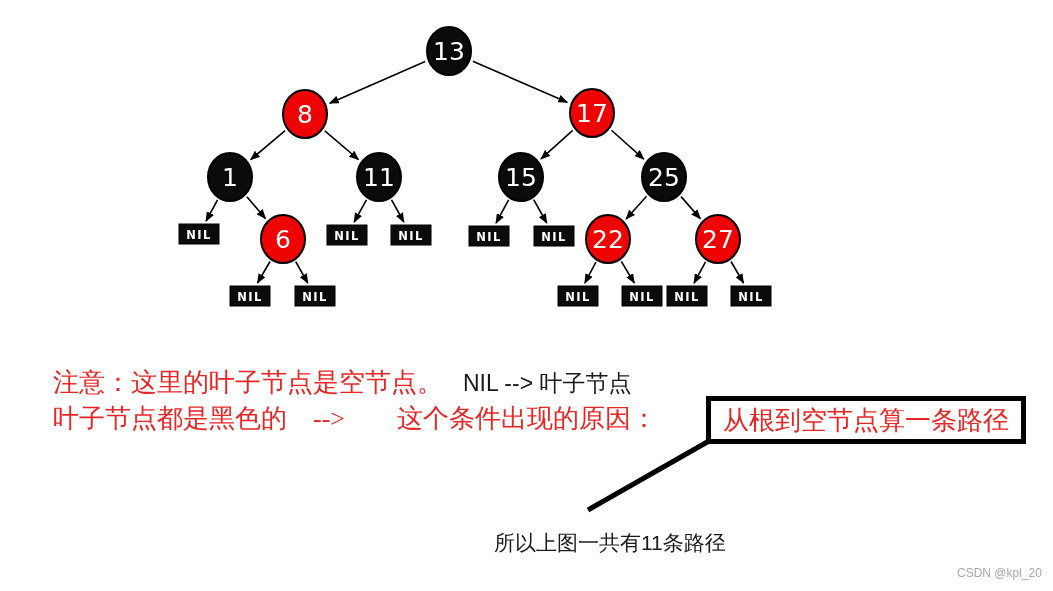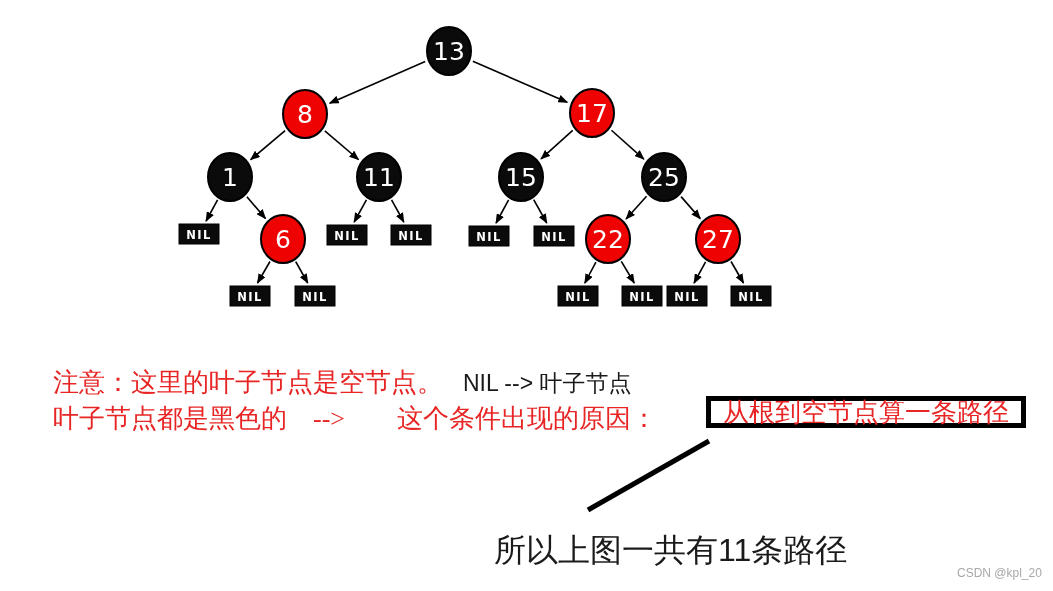--- a/index.html
+++ b/index.html
@@ -21,35 +21,35 @@
   .cn-serif { font-family: "Liberation Serif", "DejaVu Serif", serif; }
 
   .note1-red  { font-size: 26px; color: var(--text-red); }
   .note1-black{ font-size: 23px; color: var(--text-black); margin-left: 20px;
                 font-family: "Liberation Sans", "DejaVu Sans", sans-serif; }
   .note2-red  { font-size: 26px; color: var(--text-red); }
 
   .highlight-box {
     position: absolute;
     left: 706px; top: 396px;
-    width: 320px; height: 32px;
+    width: 320px; height: 48px;
     box-sizing: border-box;
     border: 5px solid var(--box-border);
     background: #ffffff;
     display: flex; align-items: center; justify-content: center;
   }
   .highlight-box-text {
     font-size: 26px; color: var(--text-red); white-space: pre;
     font-family: "Liberation Serif", "DejaVu Serif", serif;
   }
 
   .caption {
     position: absolute;
     left: 494px; top: 529px;
-    font-size: 32px; color: var(--text-black); white-space: pre;
+    font-size: 21px; color: var(--text-black); white-space: pre;
   }
 
   .watermark {
     position: absolute;
     left: 957px; top: 566px;
     font-size: 12px; color: var(--watermark); white-space: pre;
   }
 </style>
 </head>
 <body>

